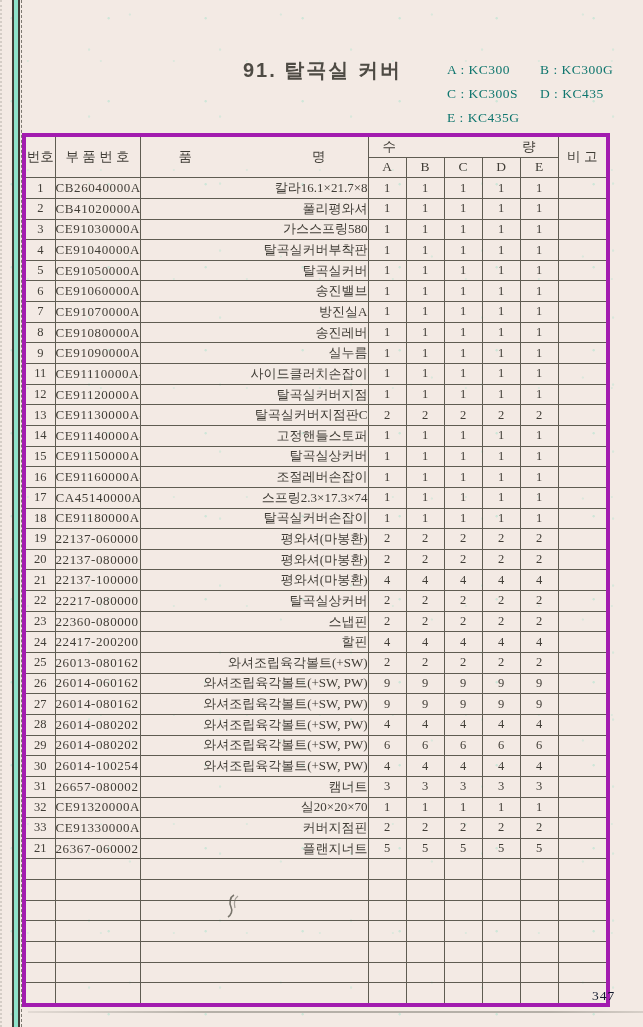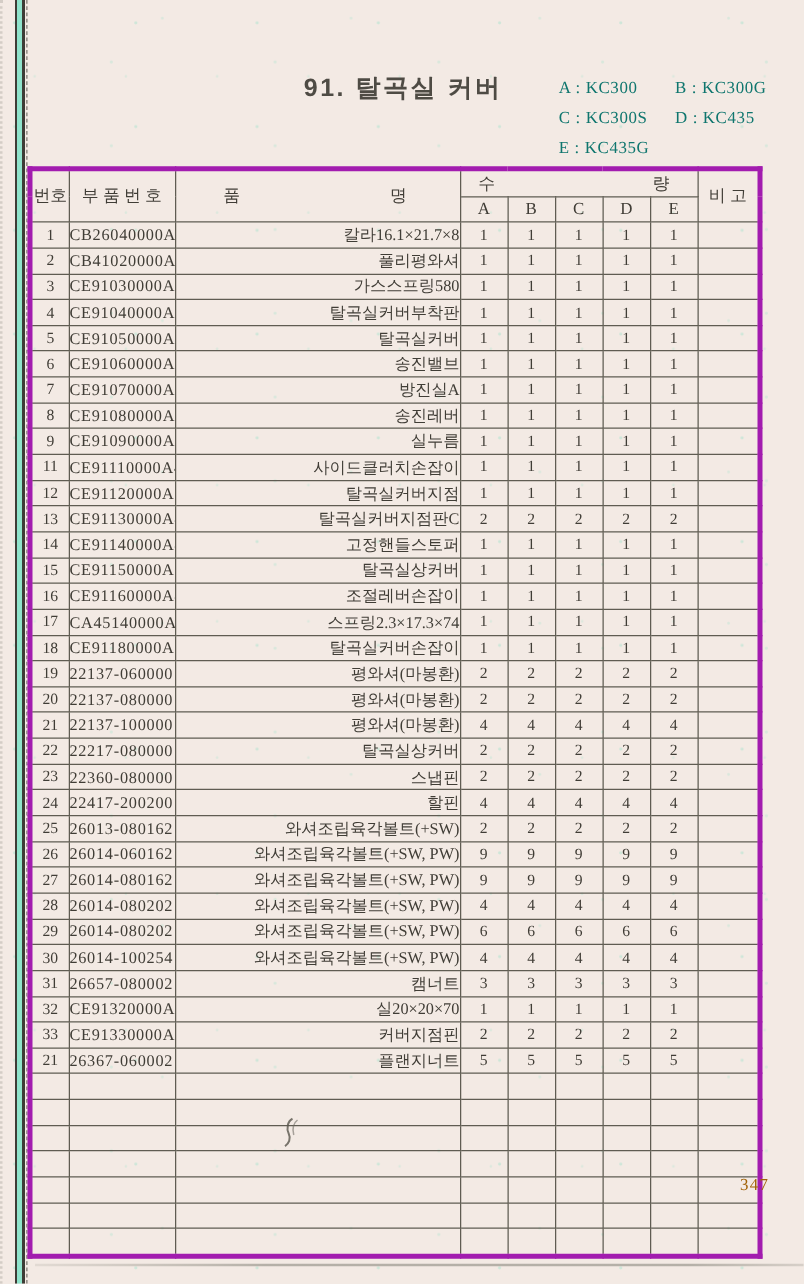--- a/index.html
+++ b/index.html
@@ -60,21 +60,21 @@
   col.c-name{width:228px}
   col.c-qty{width:38px}
   col.c-rem{width:50px}
   .spread{display:flex;justify-content:space-between;align-items:center;}
   .pad-name{padding:0 42px 0 38px;}
   .pad-qty{padding:0 22px 0 14px;}
   td.no-cell,td.qty-cell{text-align:center;font-size:12.5px;}
   td.part-cell{text-align:left;padding-left:7px;letter-spacing:.6px;font-size:13px;}
   td.name-cell{text-align:right;padding-left:5px;font-size:13px;}
   .page-number{
-    position:absolute;left:592px;top:940px;font-size:13.5px;color:#a16207;letter-spacing:1px;
+    position:absolute;left:592px;top:988px;font-size:13.5px;color:#0f172a;letter-spacing:1px;
   }
   .artifact{position:absolute;left:224px;top:893px;opacity:.8;}
 </style>
 </head>
 <body>
 
 <div class="page-edge"></div>
 <div class="binding"></div>
 <div class="binding-dash"></div>
 <div class="bottom-edge"></div>

